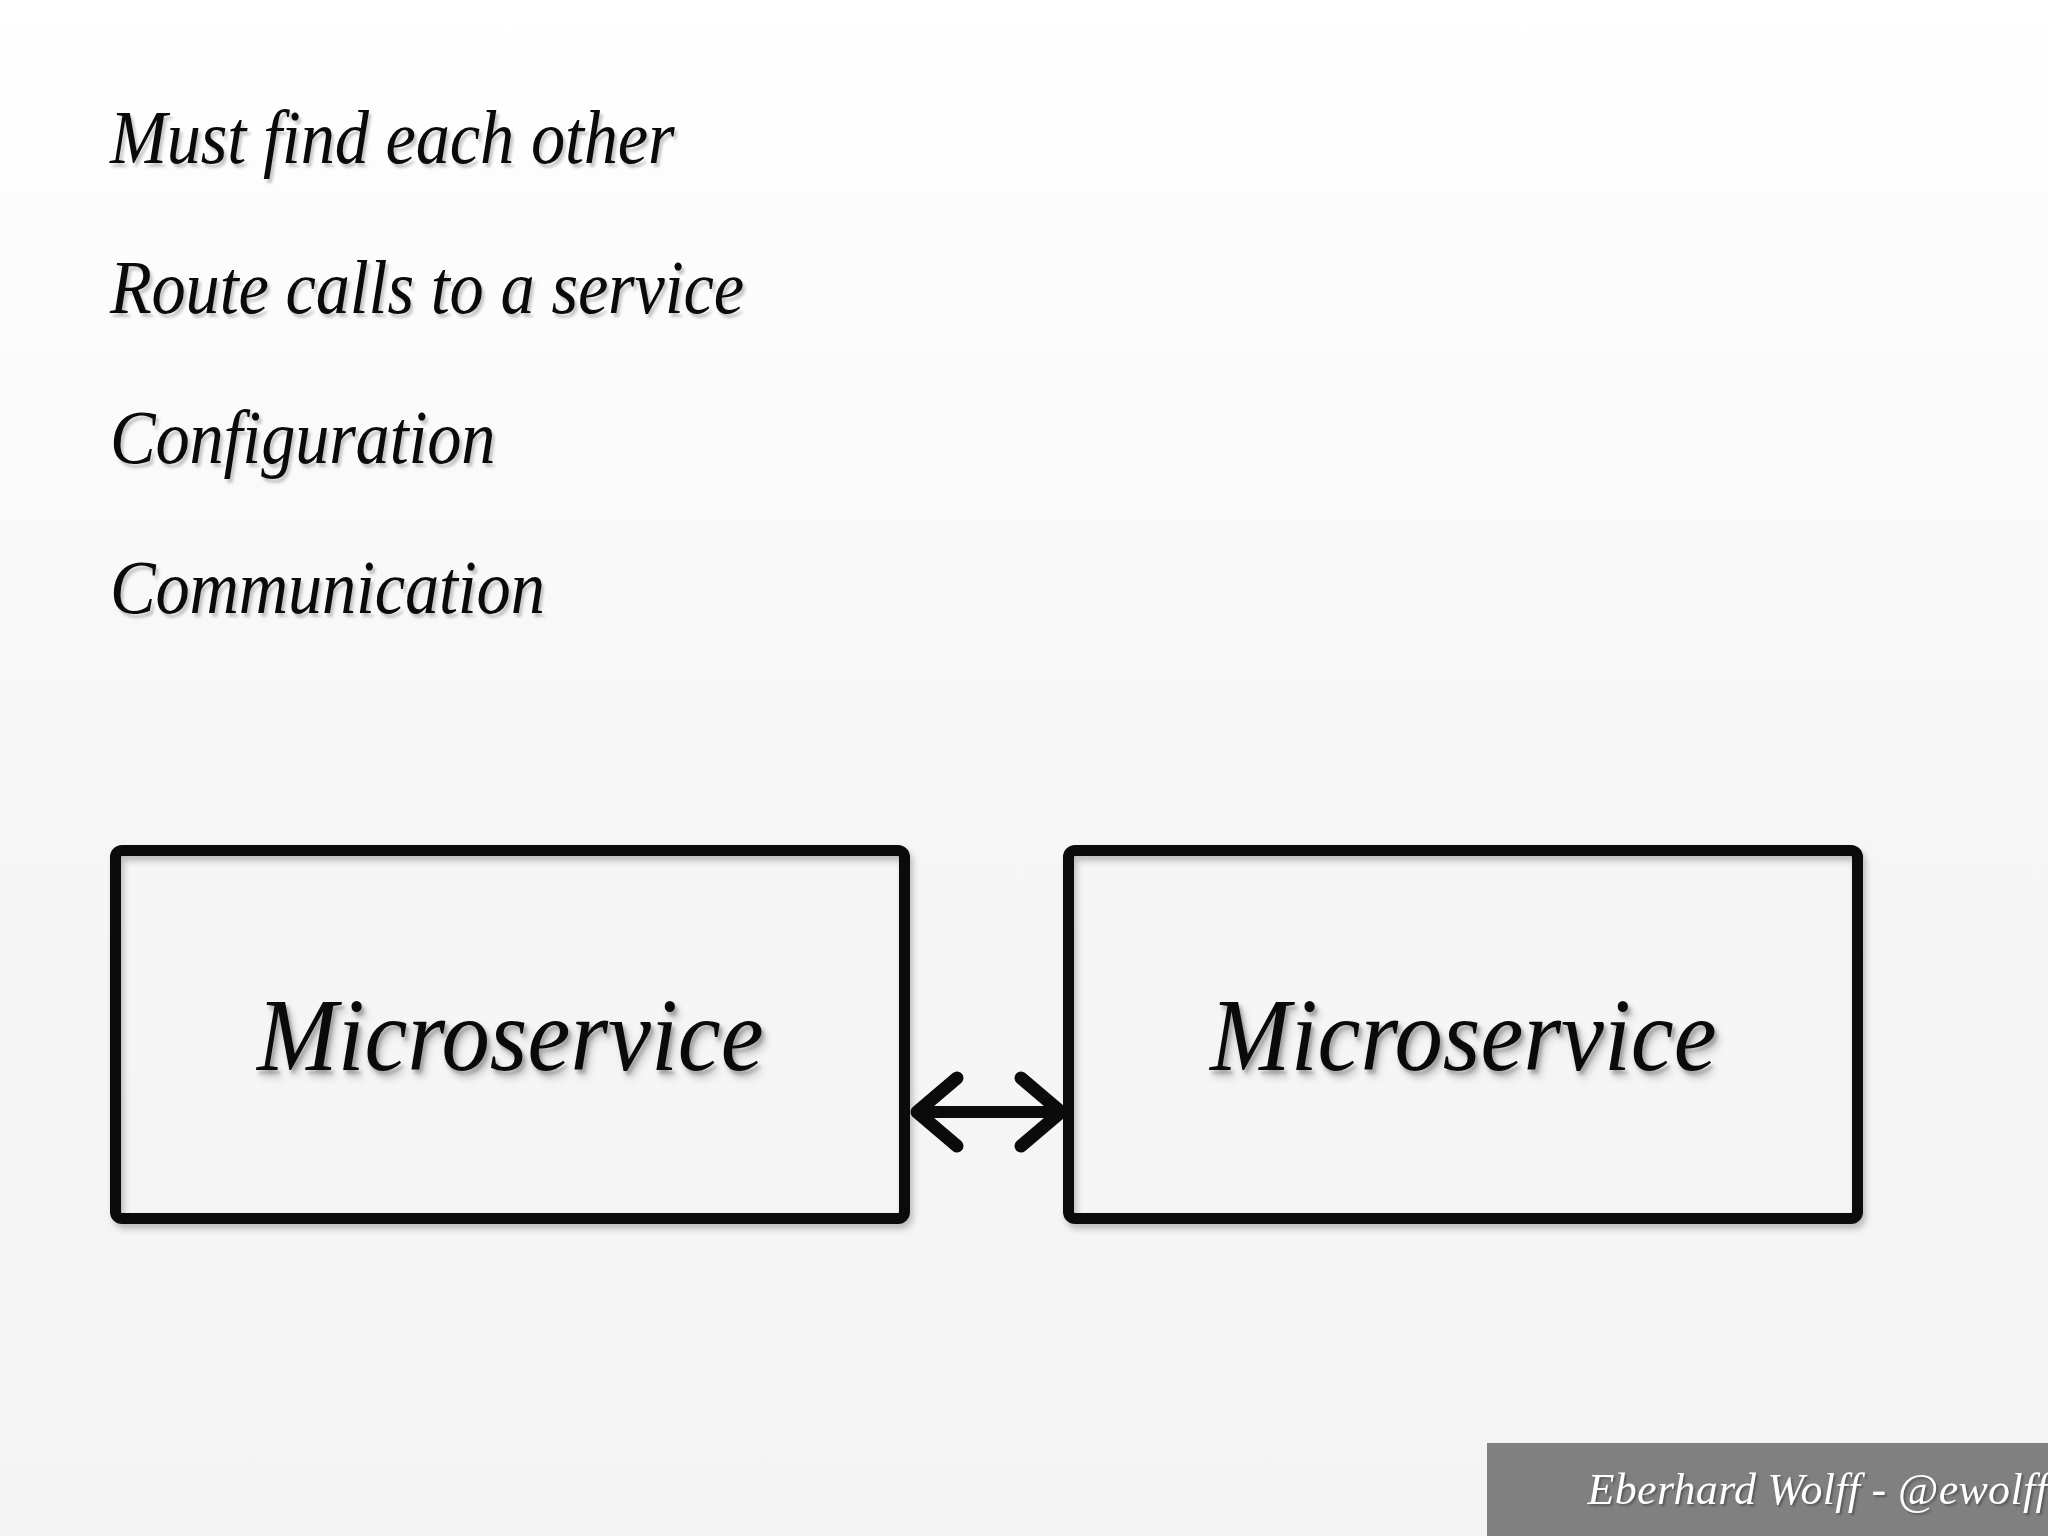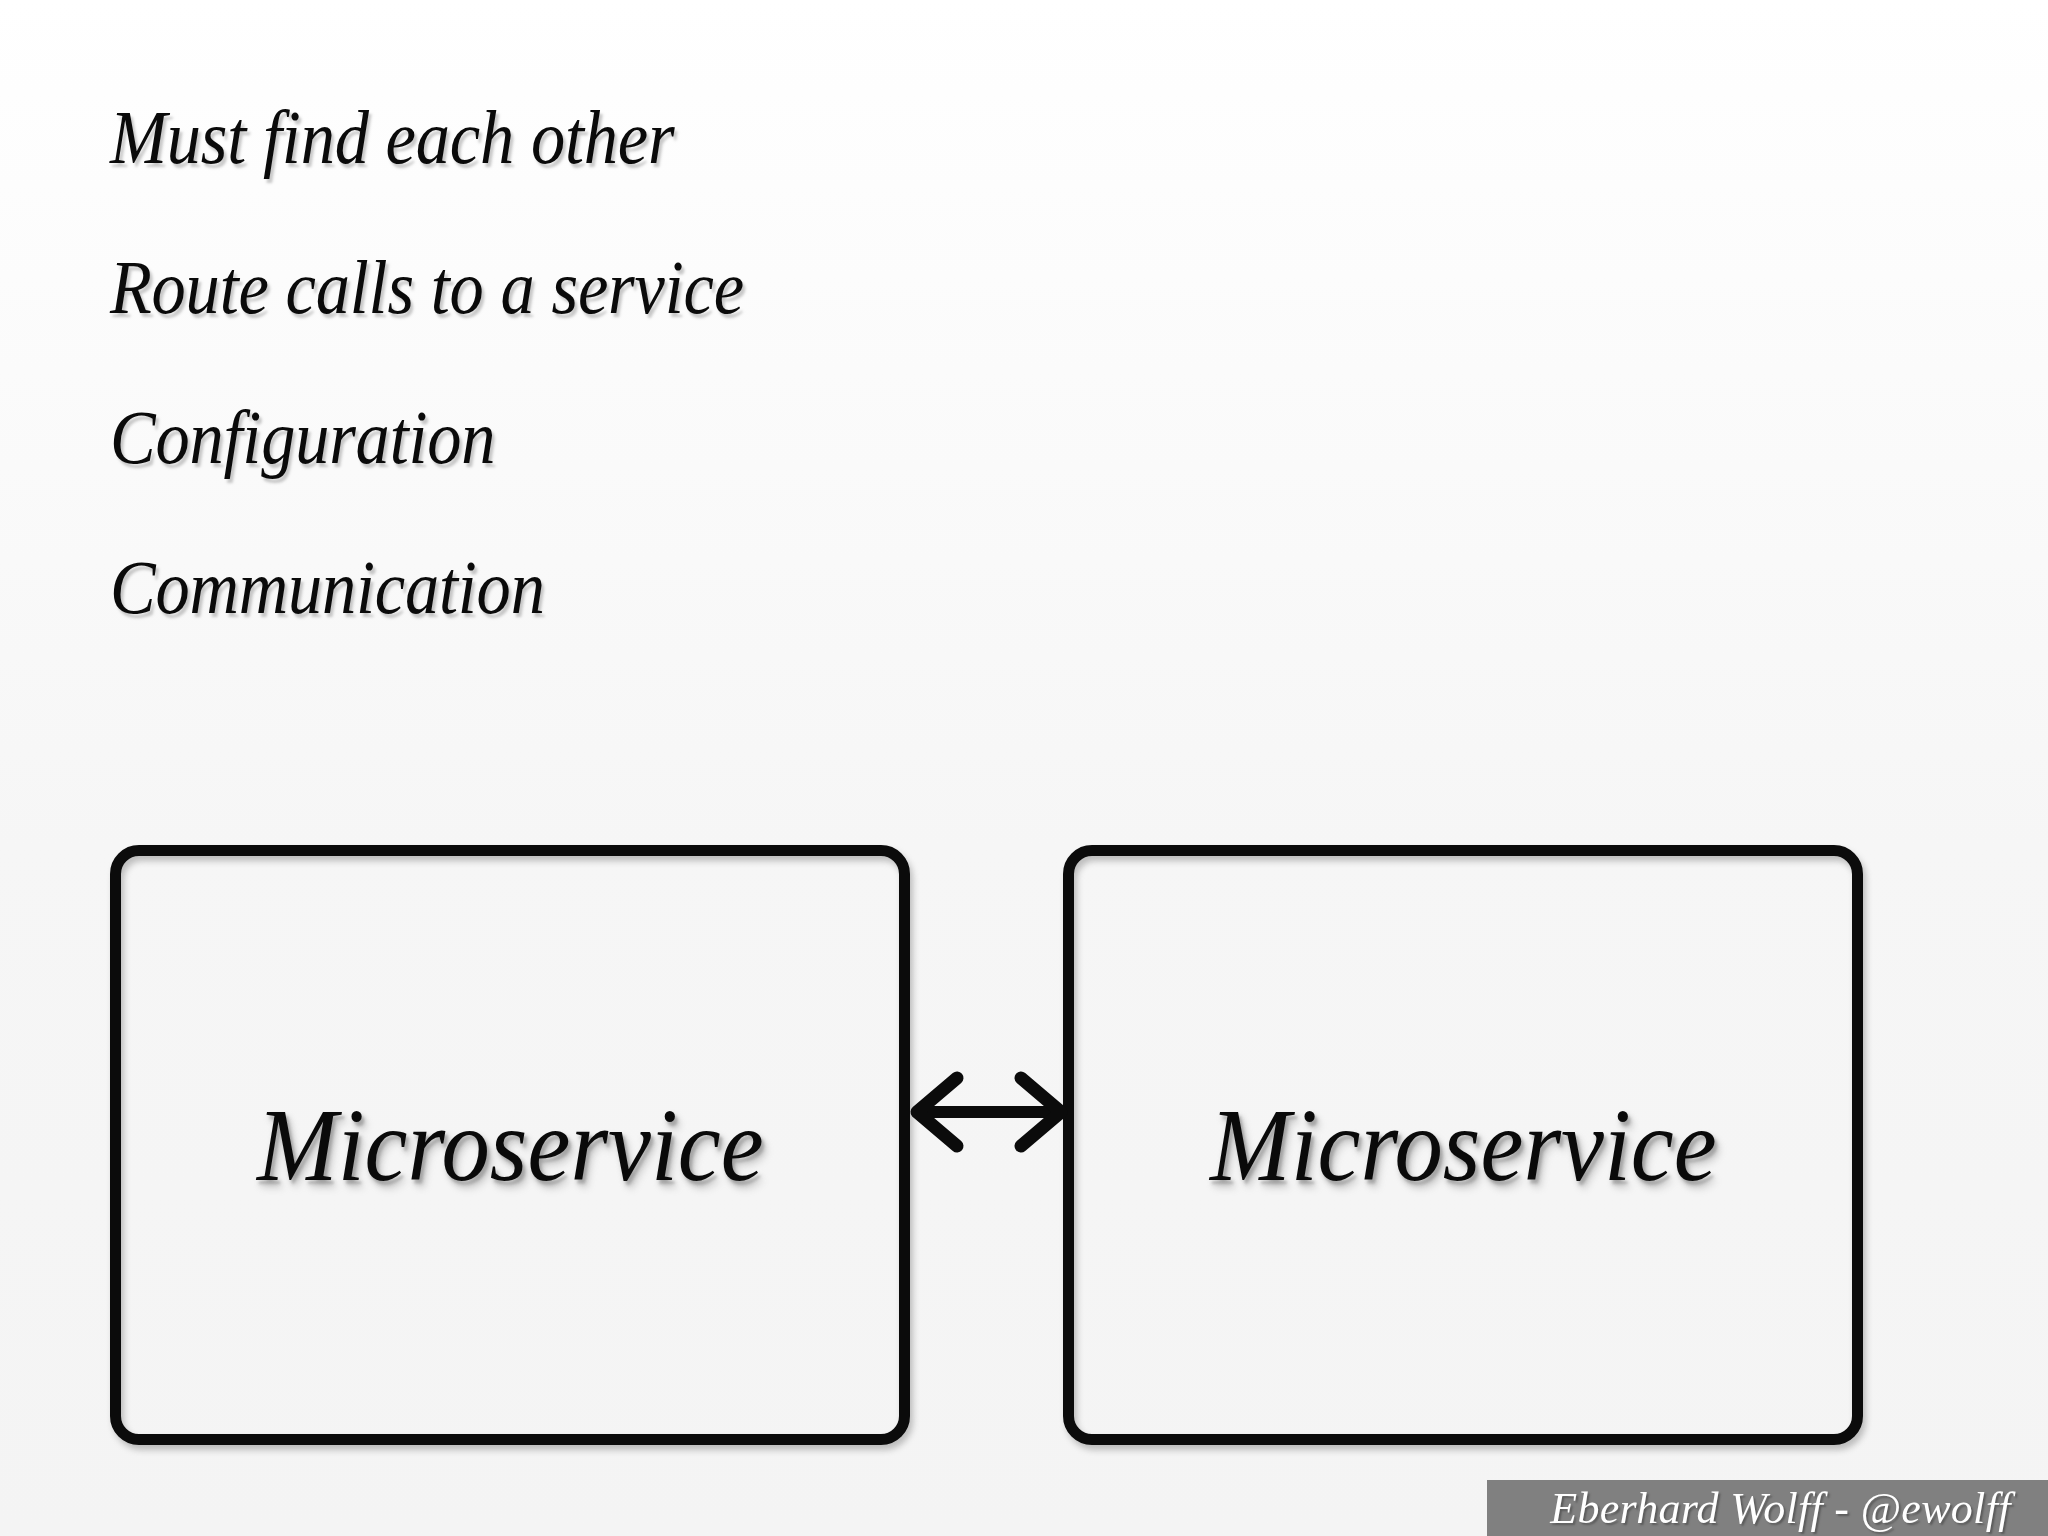--- a/index.html
+++ b/index.html
@@ -46,24 +46,24 @@
     position: absolute;
     left: 0;
     top: 0;
     width: 2048px;
     height: 1536px;
   }
 
   .ms-box {
     position: absolute;
     top: 845px;
-    height: 600px;
+    height: 379px;
     box-sizing: border-box;
     border: 11px solid #0b0b0b;
-    border-radius: 29px;
+    border-radius: 12px;
     background: transparent;
     display: flex;
     align-items: center;
     justify-content: center;
     filter: drop-shadow(3px 5px 3px rgba(120,120,120,0.45));
   }
   .ms-box.left  { left: 110px;  width: 800px; }
   .ms-box.right { left: 1063px; width: 800px; }
 
   .ms-label {
@@ -82,25 +82,25 @@
     width: 168px;
     height: 124px;
   }
 
   
   .footer-bar {
     position: absolute;
     right: 0px;
     bottom: 0px;
     width: 561px;
-    height: 56px;
+    height: 93px;
     background: #808080;
     display: flex;
     align-items: center;
-    justify-content: center;
+    justify-content: flex-end;
     padding-left: 26px;
     box-sizing: border-box;
   }
   .footer-text {
     font-size: 44px;
     color: #ffffff;
     white-space: nowrap;
     letter-spacing: 0.3px;
     text-shadow: 2px 2px 2px rgba(60,60,60,0.55);
   }

